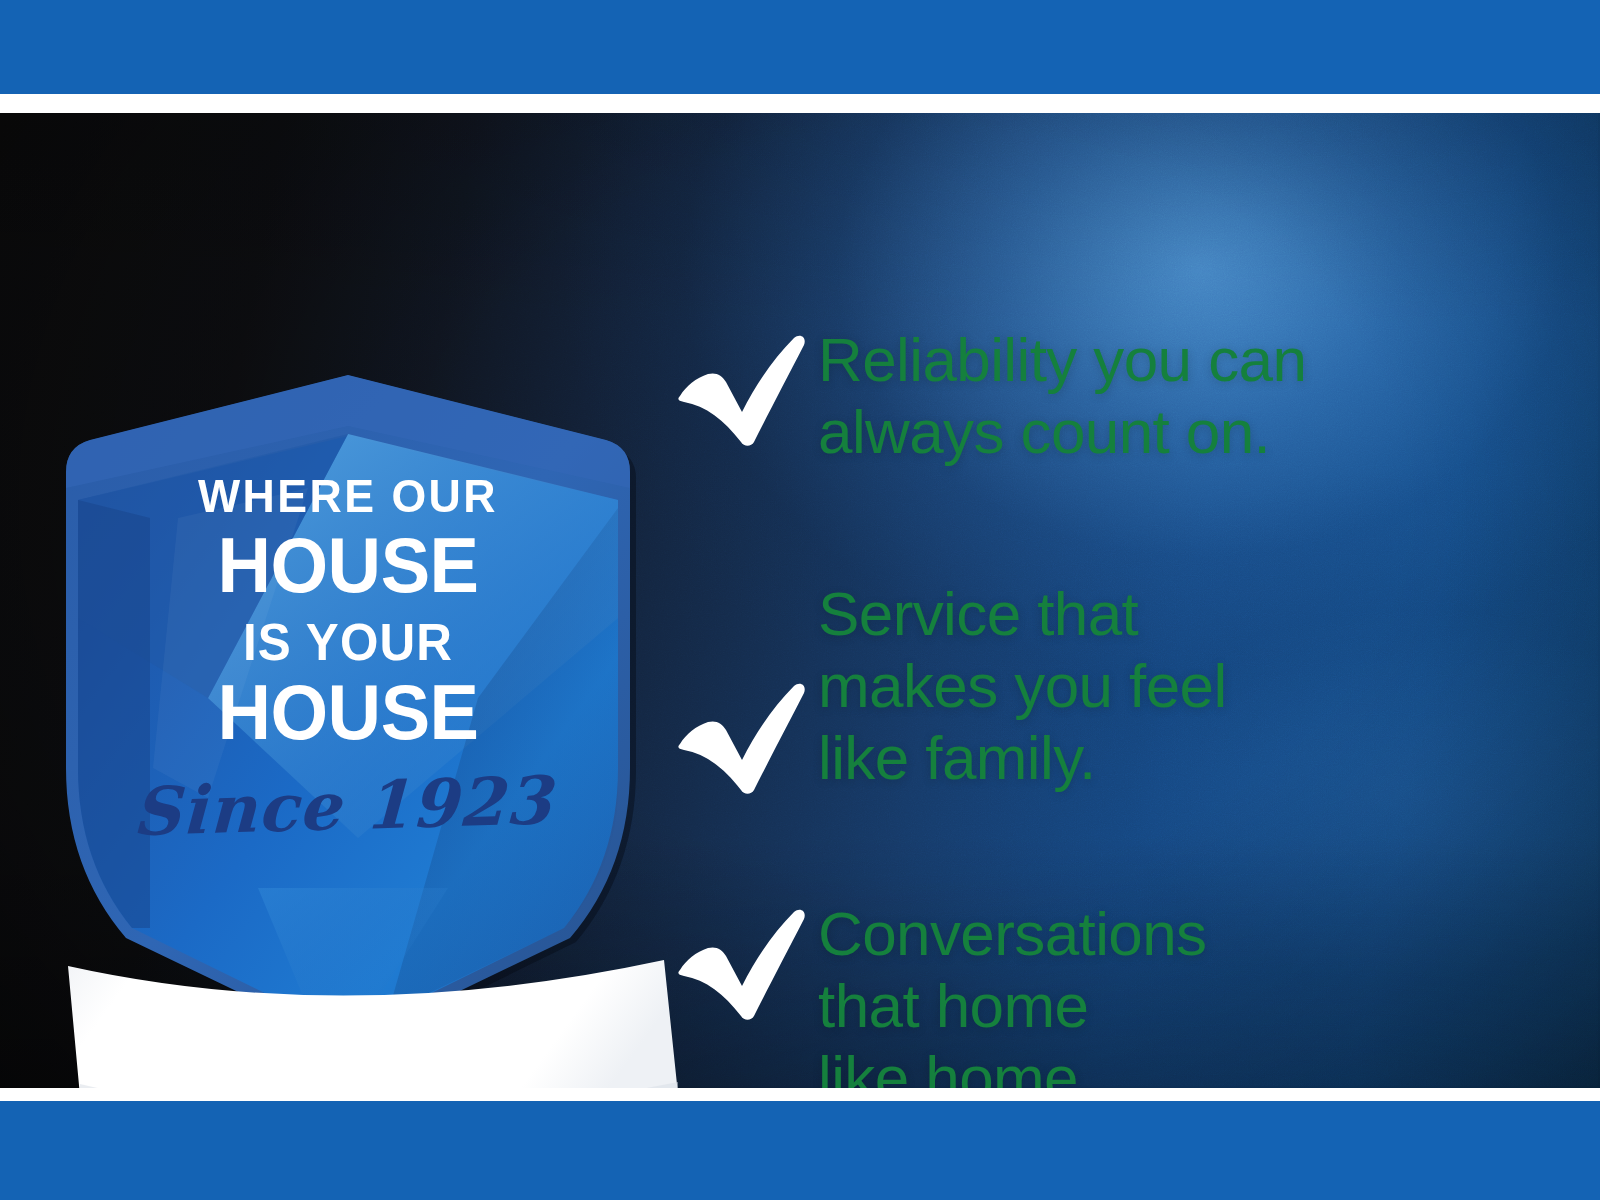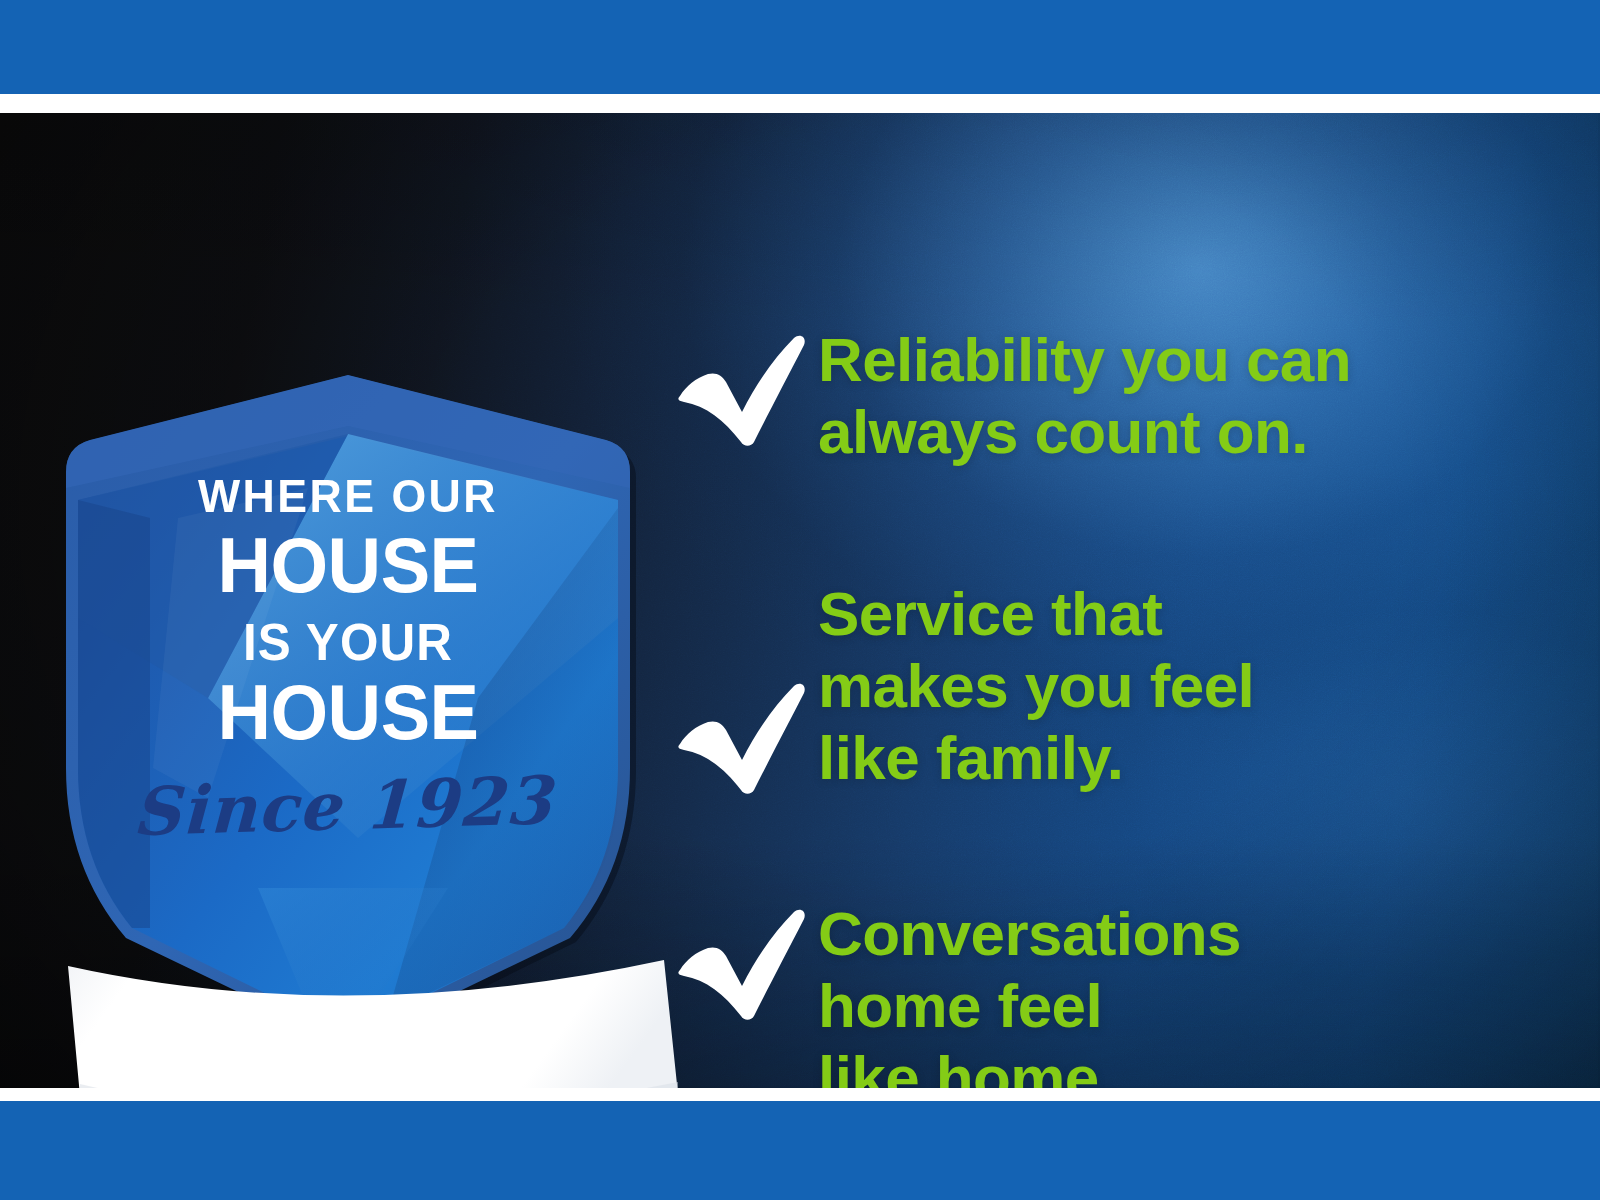--- a/index.html
+++ b/index.html
@@ -153,23 +153,23 @@
 
   .check-wrap {
     flex: 0 0 auto;
     width: 150px;
     padding-top: 4px;
   }
   .check-wrap svg { display: block; }
 
   .benefit-text {
     flex: 1 1 auto;
-    color: #84cc16;
+    color: #15803d;
     font-family: "Liberation Sans", sans-serif;
-    font-weight: 700;
+    font-weight: 400;
     font-size: 62px;
     line-height: 1.16;
     letter-spacing: -0.6px;
     white-space: pre-line;
     text-shadow: 0 2px 10px rgba(0,0,0,0.18);
   }
 </style>
 </head>
 <body>
 
@@ -372,21 +372,21 @@
                      L 74 84
                      C 88 56 106 30 126 10
                      C 132 5 139 9 136 17
                      C 118 52 100 86 86 114
                      C 83 119 76 119 73 114
                      C 56 92 38 78 16 74
                      C 10 73 9 71 12 68 Z" fill="#ffffff"></path>
           </svg>
         </div>
         <div class="benefit-text">Conversations
-home feel
+that home
 like home.</div>
       </div>
 
     </div>
   </div>
 
   <div class="brand-bar bottom"></div>
 
 </div>
 

